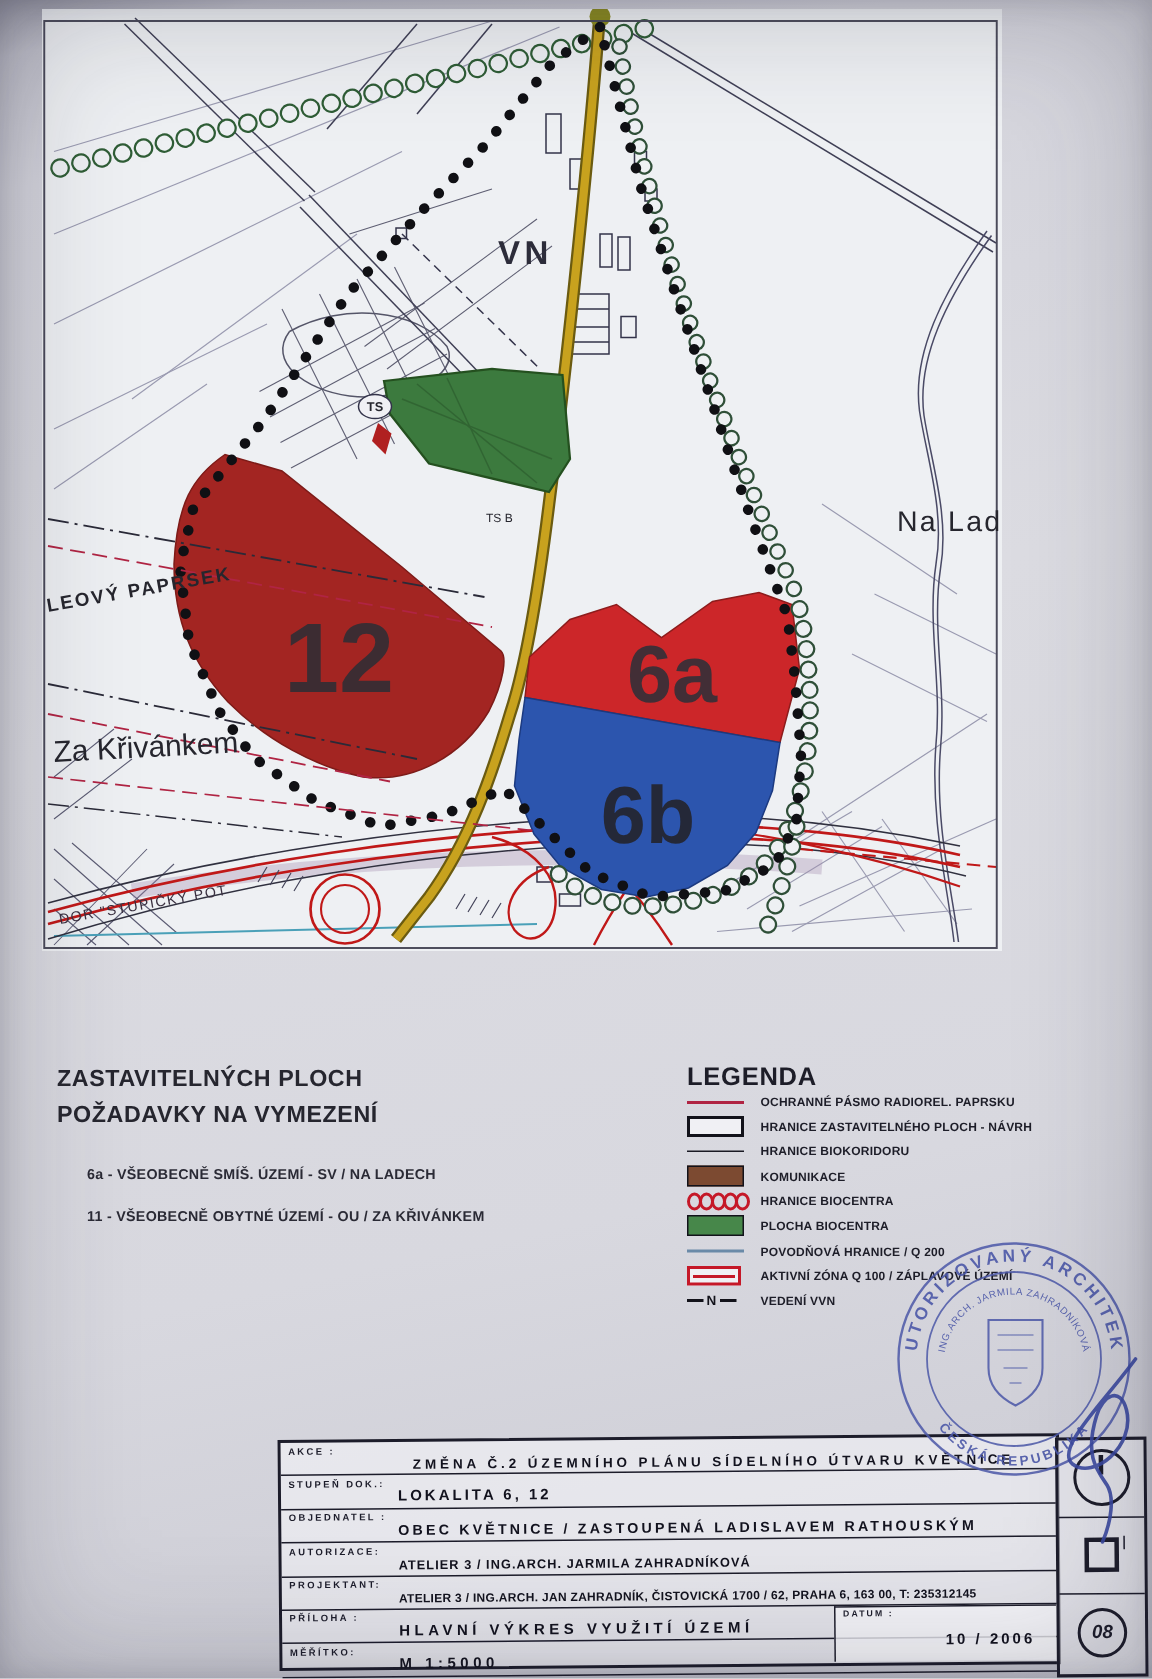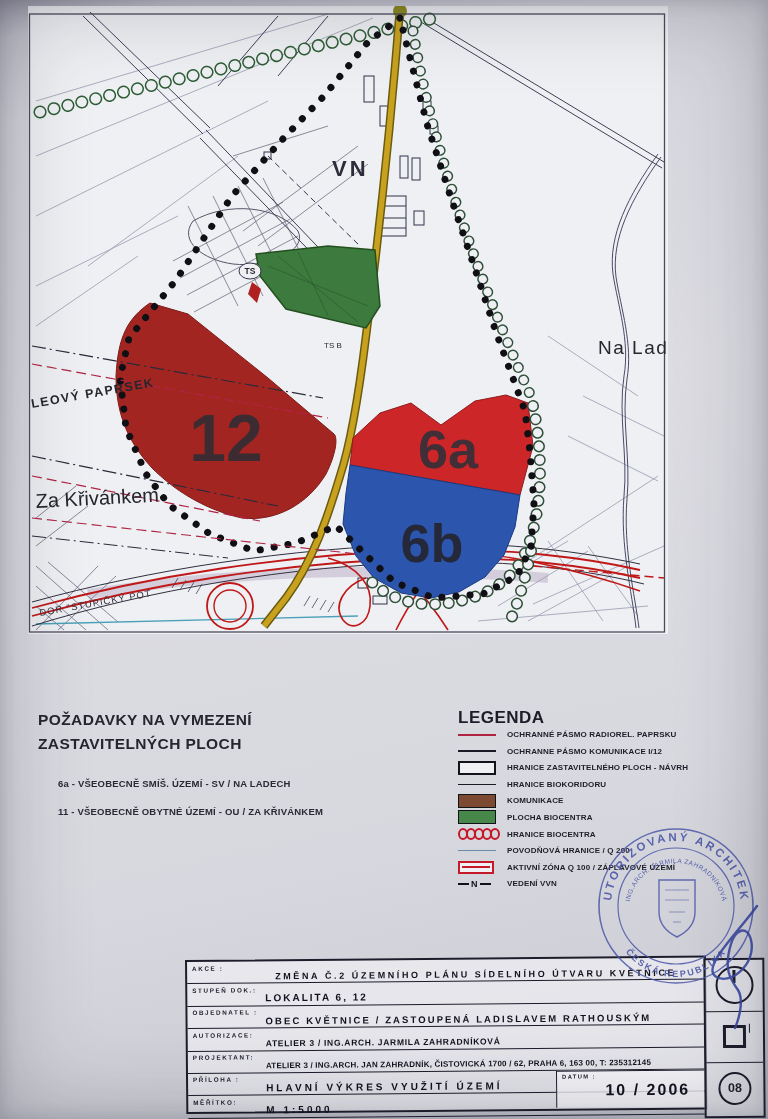--- a/index.html
+++ b/index.html
@@ -48,25 +48,25 @@
   .v0{font-size:9px;letter-spacing:2.6px;left:88px;}
   .v1{font-size:10px;letter-spacing:2px;}
   .v2{font-size:9.5px;letter-spacing:2.1px;}
   .v3{font-size:8.5px;letter-spacing:.7px;}
   .v4{font-size:8px;letter-spacing:.2px;}
   .v5{font-size:10px;letter-spacing:3px;}
   .v6{font-size:10px;letter-spacing:3px;}
   .tb-datum{position:absolute;left:368px;top:112px;width:147px;height:36px;
     border-left:1.6px solid #1c1c2a;border-top:1.6px solid #1c1c2a;background:rgba(248,248,251,.8);}
   .tb-datum-label{position:absolute;top:2px;left:5px;font-size:5.8px;font-weight:bold;letter-spacing:1.4px;color:#1c1c2a;}
-  .tb-datum-value{position:absolute;bottom:8px;right:14px;font-size:16px;font-weight:bold;letter-spacing:2px;color:#12121e;}
+  .tb-datum-value{position:absolute;bottom:8px;right:14px;font-size:10px;font-weight:bold;letter-spacing:2px;color:#12121e;}
   .tcol{position:absolute;left:704px;top:958px;width:57px;height:156px;z-index:4;
     border:2px solid #1c1c2a;background:rgba(248,248,251,.5);transform:rotate(-.5deg);}
   .tcol-cell{height:50.5px;border-bottom:1.6px solid #1c1c2a;display:flex;align-items:center;justify-content:center;position:relative;}
-  .tcol-cell:last-child{border-bottom:none;}
+  .tcol-cell:last-child{border-bottom:none;font-style:italic;}
   .ic-clock{width:34px;height:34px;border:2px solid #1c1c2a;border-radius:50%;position:relative;}
   .ic-clock::after{content:"";position:absolute;left:50%;top:2px;width:2.5px;height:13px;margin-left:-1.25px;background:#1c1c2a;}
   .ic-square{width:17px;height:17px;border:3px solid #1c1c2a;position:relative;}
   .ic-square::after{content:"";position:absolute;right:-7px;top:-4px;width:1.5px;height:9px;background:#1c1c2a;}
   .ic-badge{width:29px;height:29px;border:2px solid #1c1c2a;border-radius:50%;display:flex;align-items:center;justify-content:center;
     font-size:12.5px;font-weight:bold;color:#1c1c2a;}
   
   .stamp-svg{position:absolute;left:585px;top:818px;z-index:6;pointer-events:none;}
 </style>
 </head>
@@ -234,77 +234,71 @@
   <text x="12" y="610" font-size="9.5" fill="#3a3040" letter-spacing="1" transform="rotate(-10 12 610)">DOR "STUPIČKÝ POT</text>
   <text x="222" y="268" font-size="8.5" font-weight="bold" fill="#26262e" text-anchor="middle">TS</text>
   <text x="296" y="342" font-size="8" fill="#26262e">TS B</text>
   <text x="198" y="455" font-size="66" font-weight="bold" fill="#2e2e35" text-anchor="middle" opacity="0.88">12</text>
   <text x="420" y="462" font-size="54" font-weight="bold" fill="#303038" text-anchor="middle" opacity="0.88">6a</text>
   <text x="404" y="556" font-size="54" font-weight="bold" fill="#24242c" text-anchor="middle" opacity="0.9">6b</text>
 </svg>
 
 <div class="req">
   <div class="req-title">
+    <div>ZASTAVITELNÝCH PLOCH</div>
     <div>POŽADAVKY NA VYMEZENÍ</div>
-    <div>ZASTAVITELNÝCH PLOCH</div>
   </div>
   <div class="req-items">
     <div class="req-item">6a - VŠEOBECNĚ SMÍŠ. ÚZEMÍ - SV / NA LADECH</div>
     <div class="req-item">11 - VŠEOBECNĚ OBYTNÉ ÚZEMÍ - OU / ZA KŘIVÁNKEM</div>
   </div>
 </div>
 
 <div class="legend">
   <div class="legend-title">LEGENDA</div>
 
   <div class="legend-row">
     <span class="sw">
         <span class="sw-line-red"></span>
       </span>
     <span class="legend-label">OCHRANNÉ PÁSMO RADIOREL. PAPRSKU</span>
   </div>
   <div class="legend-row">
     <span class="sw">
-        <span class="sw-line-black"></span>
-      </span>
-    <span class="legend-label">OCHRANNE PÁSMO KOMUNIKACE I/12</span>
-  </div>
-  <div class="legend-row">
-    <span class="sw">
         <span class="sw-rect-white"></span>
       </span>
     <span class="legend-label">HRANICE ZASTAVITELNÉHO PLOCH - NÁVRH</span>
   </div>
   <div class="legend-row">
     <span class="sw">
         <span class="sw-line-thin"></span>
       </span>
     <span class="legend-label">HRANICE BIOKORIDORU</span>
   </div>
   <div class="legend-row">
     <span class="sw">
         <span class="sw-rect-brown"></span>
       </span>
     <span class="legend-label">KOMUNIKACE</span>
   </div>
   <div class="legend-row">
+    <span class="sw sw-circles">
+        <i></i>
+        <i></i>
+        <i></i>
+        <i></i>
+        <i></i>
+      </span>
+    <span class="legend-label">HRANICE BIOCENTRA</span>
+  </div>
+  <div class="legend-row">
     <span class="sw">
         <span class="sw-rect-green"></span>
       </span>
     <span class="legend-label">PLOCHA BIOCENTRA</span>
-  </div>
-  <div class="legend-row">
-    <span class="sw sw-circles">
-        <i></i>
-        <i></i>
-        <i></i>
-        <i></i>
-        <i></i>
-      </span>
-    <span class="legend-label">HRANICE BIOCENTRA</span>
   </div>
   <div class="legend-row">
     <span class="sw">
         <span class="sw-line-blue"></span>
       </span>
     <span class="legend-label">POVODŇOVÁ HRANICE / Q 200</span>
   </div>
   <div class="legend-row">
     <span class="sw">
         <span class="sw-rect-redline"></span>

